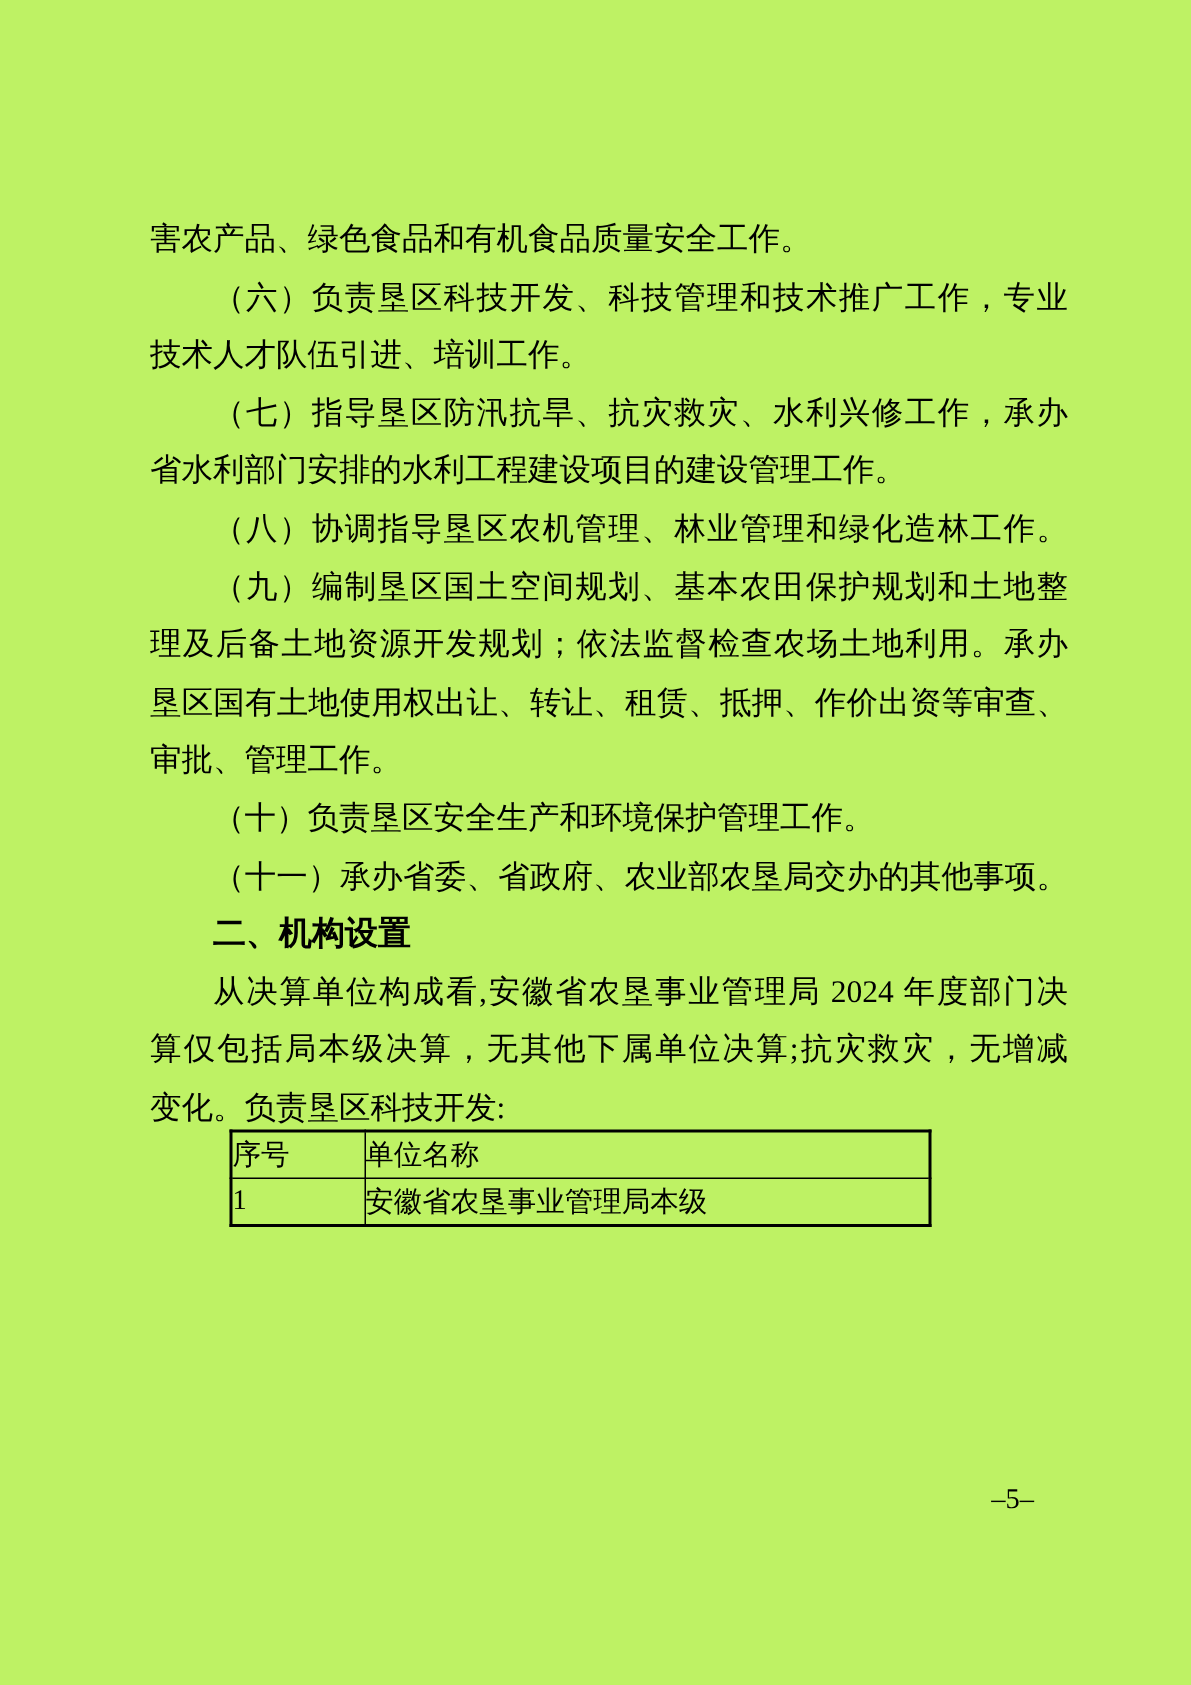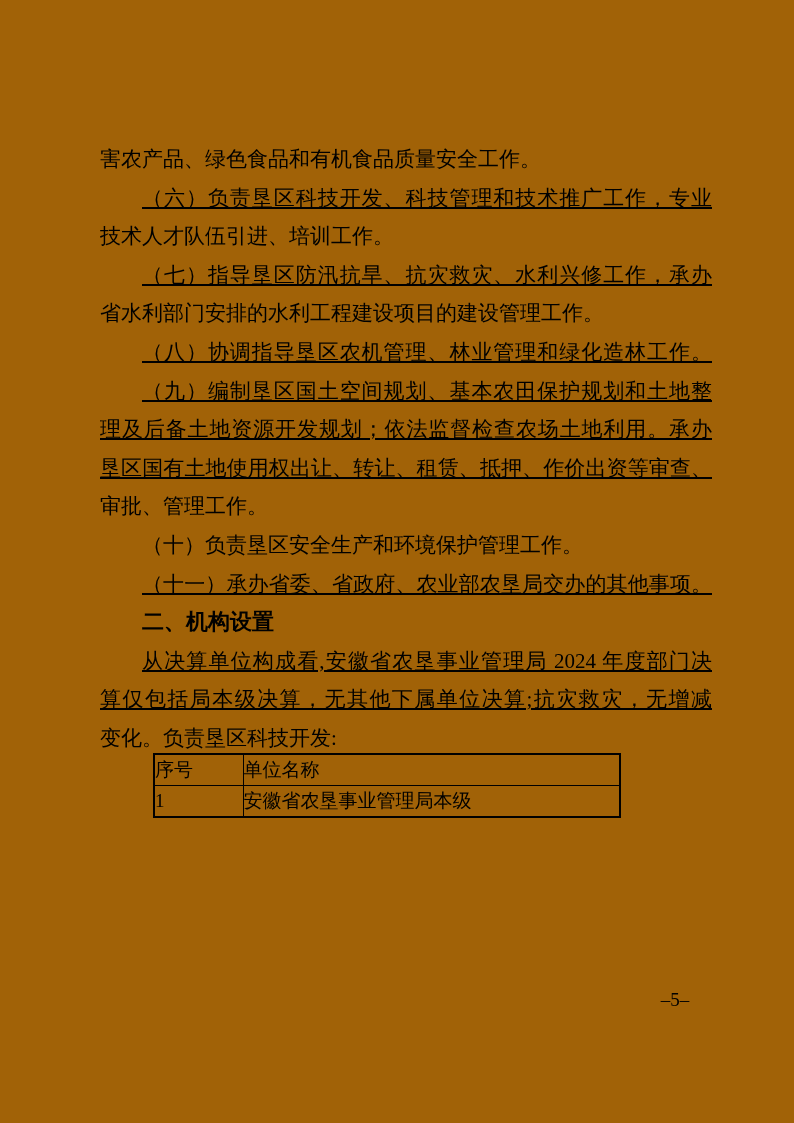--- a/index.html
+++ b/index.html
@@ -4,21 +4,21 @@
 <style>
   html, body {
     margin: 0;
     padding: 0;
     background: #ffffff;
   }
   .page {
     position: relative;
     width: 794px;
     height: 1123px;
-    background: #a16207;
+    background: #bef264;
     overflow: hidden;
     font-family: "Liberation Serif", "DejaVu Serif", serif;
     color: #000000;
   }
   .content {
     position: absolute;
     left: 100px;
     top: 140px;
     width: 612px;
   }
@@ -28,21 +28,20 @@
     font-size: 21px;
     color: #000000;
   }
   .indent {
     text-indent: 42px;
   }
   .fill {
     text-align: justify;
     text-align-last: justify;
     text-justify: inter-character;
-    text-decoration: underline;
   }
   .heading {
     font-family: "Liberation Sans", "DejaVu Sans", sans-serif;
     font-weight: 700;
     font-size: 22px;
     text-indent: 42px;
   }
   .unit-table {
     position: absolute;
     left: 153px;

